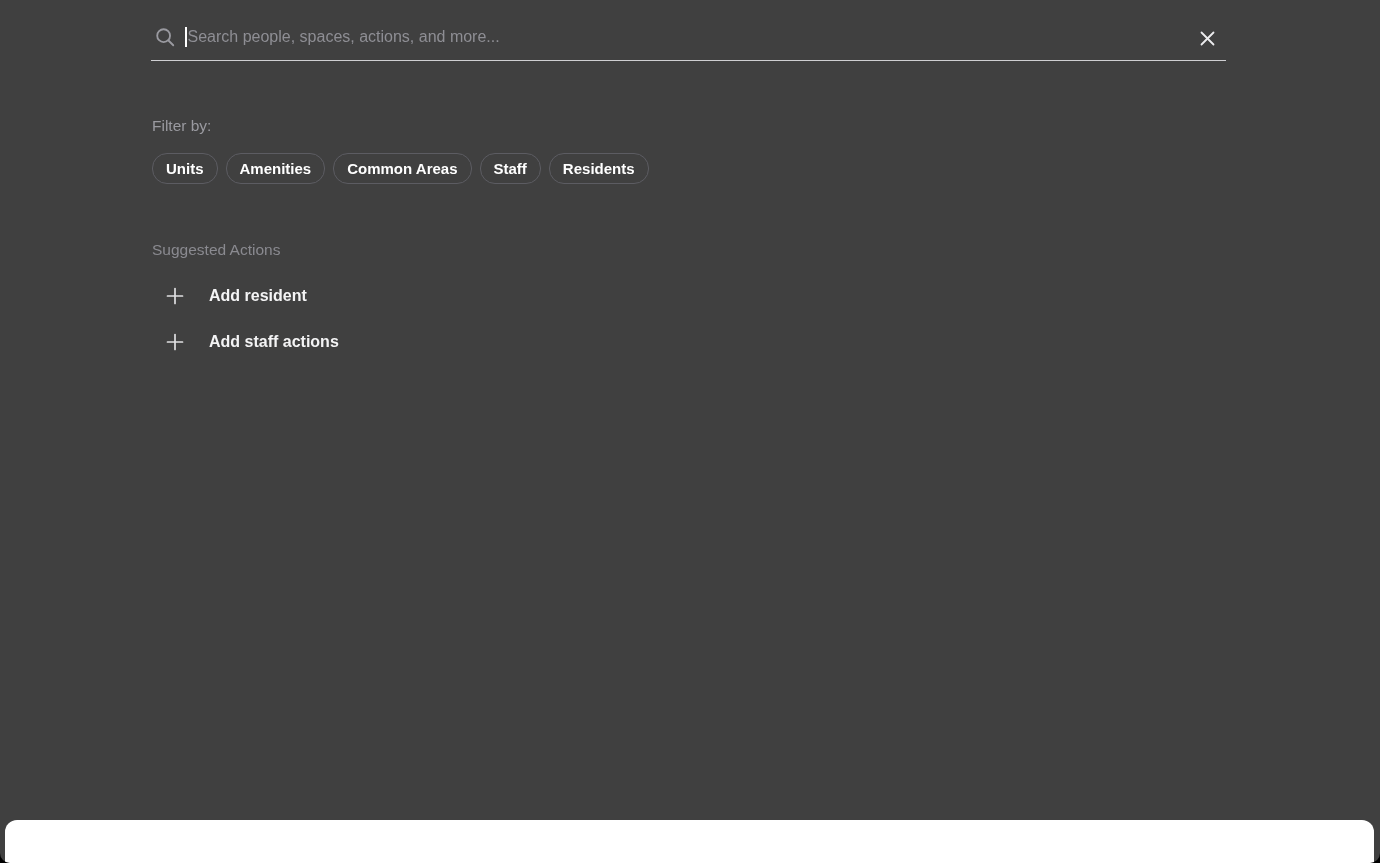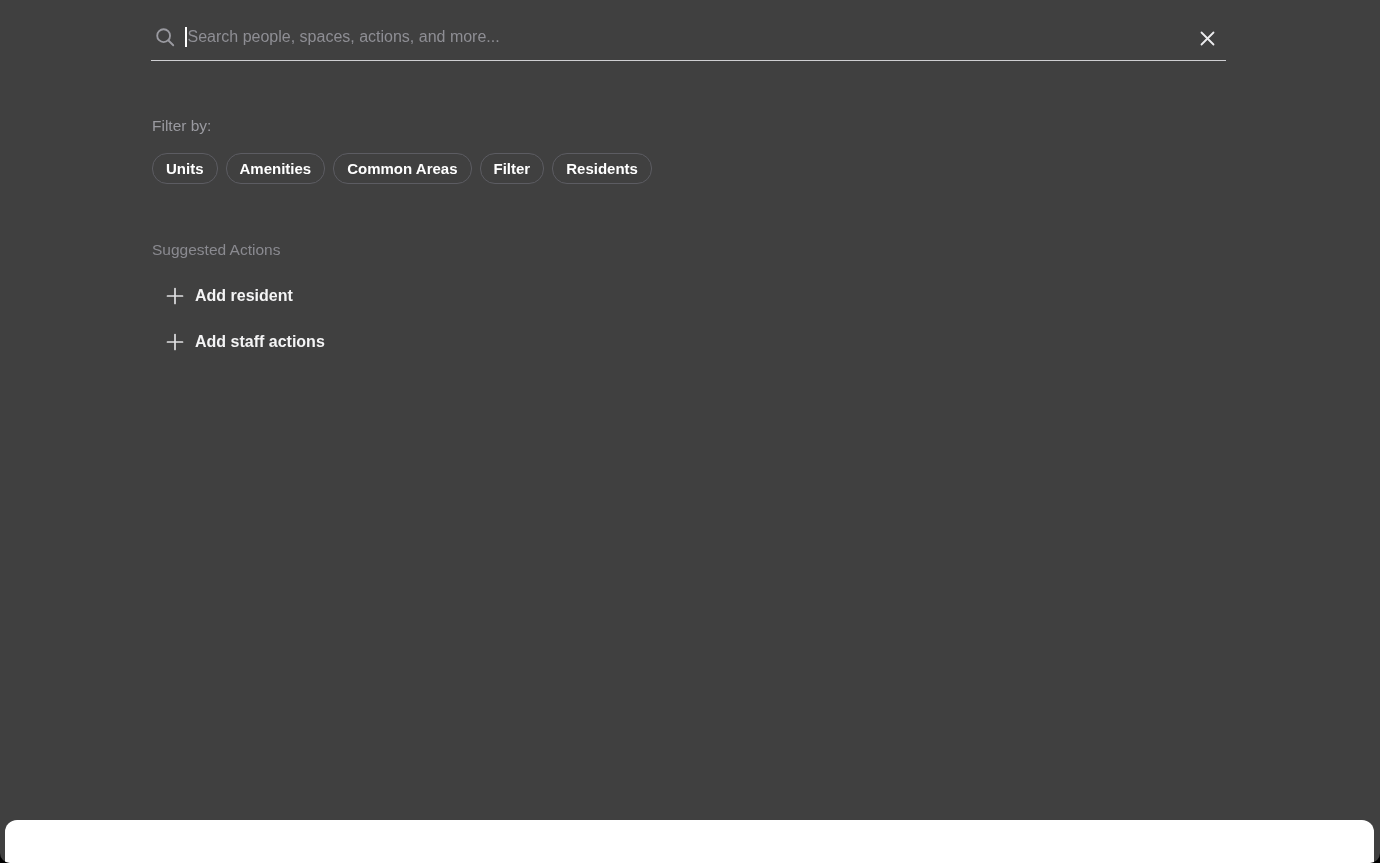--- a/index.html
+++ b/index.html
@@ -109,21 +109,21 @@
     left: 152px;
     top: 241px;
     font-size: 15.5px;
     color: #8a8a90;
   }
   .action-row {
     position: absolute;
     left: 166px;
     display: flex;
     align-items: center;
-    gap: 11px;
+    gap: 25px;
     cursor: pointer;
   }
   .action-row.first { top: 287px; }
   .action-row.second { top: 333px; }
   .plus-icon {
     width: 18px;
     height: 18px;
     flex: 0 0 auto;
   }
   .action-label {
@@ -161,21 +161,21 @@
         <line x1="13.5" y1="1.5" x2="1.5" y2="13.5" stroke="#ececee" stroke-width="1.8" stroke-linecap="round"></line>
       </svg>
     </button>
   </div>
 
   <div class="filter-label">Filter by:</div>
   <div class="chips">
     <button class="chip">Units</button>
     <button class="chip">Amenities</button>
     <button class="chip">Common Areas</button>
-    <button class="chip">Filter</button>
+    <button class="chip">Staff</button>
     <button class="chip">Residents</button>
   </div>
 
   <div class="suggested-label">Suggested Actions</div>
 
   <div class="action-row first">
     <svg class="plus-icon" viewBox="0 0 18 18">
       <line x1="9" y1="1.5" x2="9" y2="16.5" stroke="#e0e0e2" stroke-width="1.7" stroke-linecap="round"></line>
       <line x1="1.5" y1="9" x2="16.5" y2="9" stroke="#e0e0e2" stroke-width="1.7" stroke-linecap="round"></line>
     </svg>

